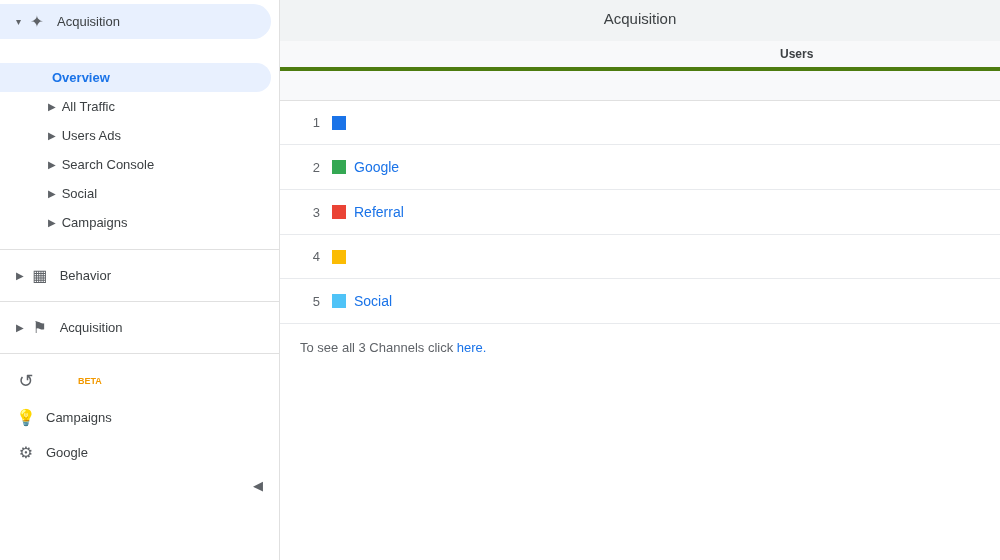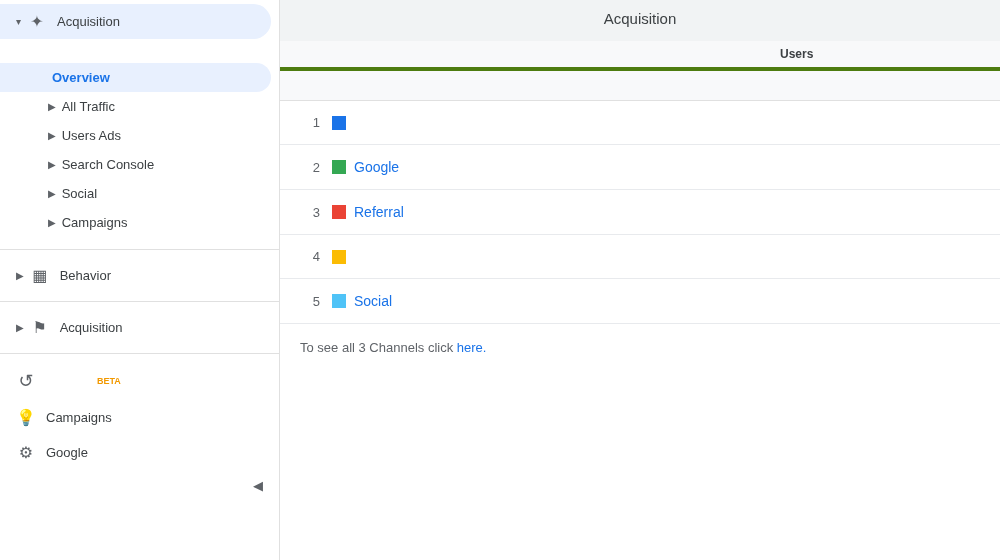--- a/index.html
+++ b/index.html
@@ -95,21 +95,21 @@
     .divider {
       border: none;
       border-top: 1px solid #e0e0e0;
       margin: 8px 0;
     }
 
     .beta-badge {
       font-size: 9px;
       color: #f29900;
       font-weight: bold;
-      margin-left: 19px;
+      margin-left: 0;
       vertical-align: super;
       padding-left: 32px;
     }
 
     .collapse-btn {
       display: flex;
       align-items: center;
       justify-content: flex-end;
       padding: 8px 16px;
       cursor: pointer;

